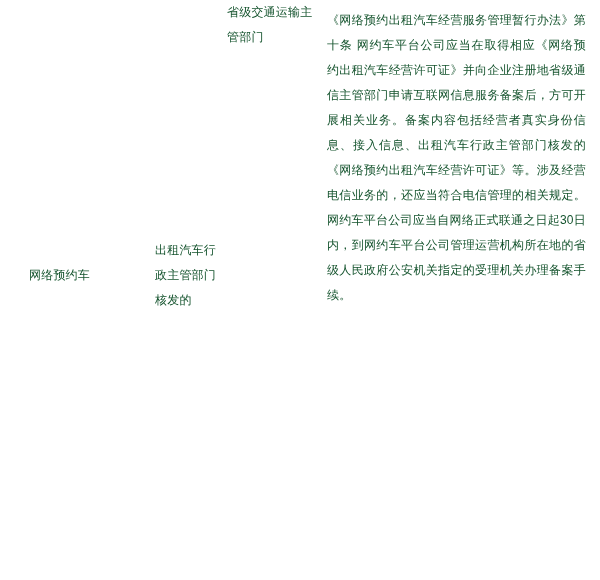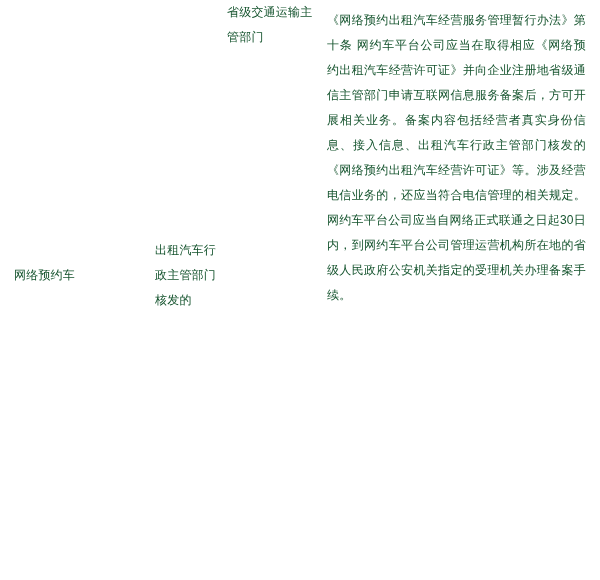--- a/index.html
+++ b/index.html
@@ -35,21 +35,21 @@
   .col-d { width: 273px; }
 
   .cell-text {
     font-size: 12px;
     line-height: 25px;
     color: #14532d;
     letter-spacing: 0.2px;
     word-break: break-all;
   }
   .cell-a .cell-text {
-    padding-left: 14px;
+    padding-left: 29px;
     padding-right: 6px;
     padding-top: 263px;
     font-family: Liberation Serif, serif;
   }
   .cell-b .cell-text {
     padding-left: 0px;
     padding-right: 4px;
     padding-top: 238px;
   }
   .cell-c .cell-text {

